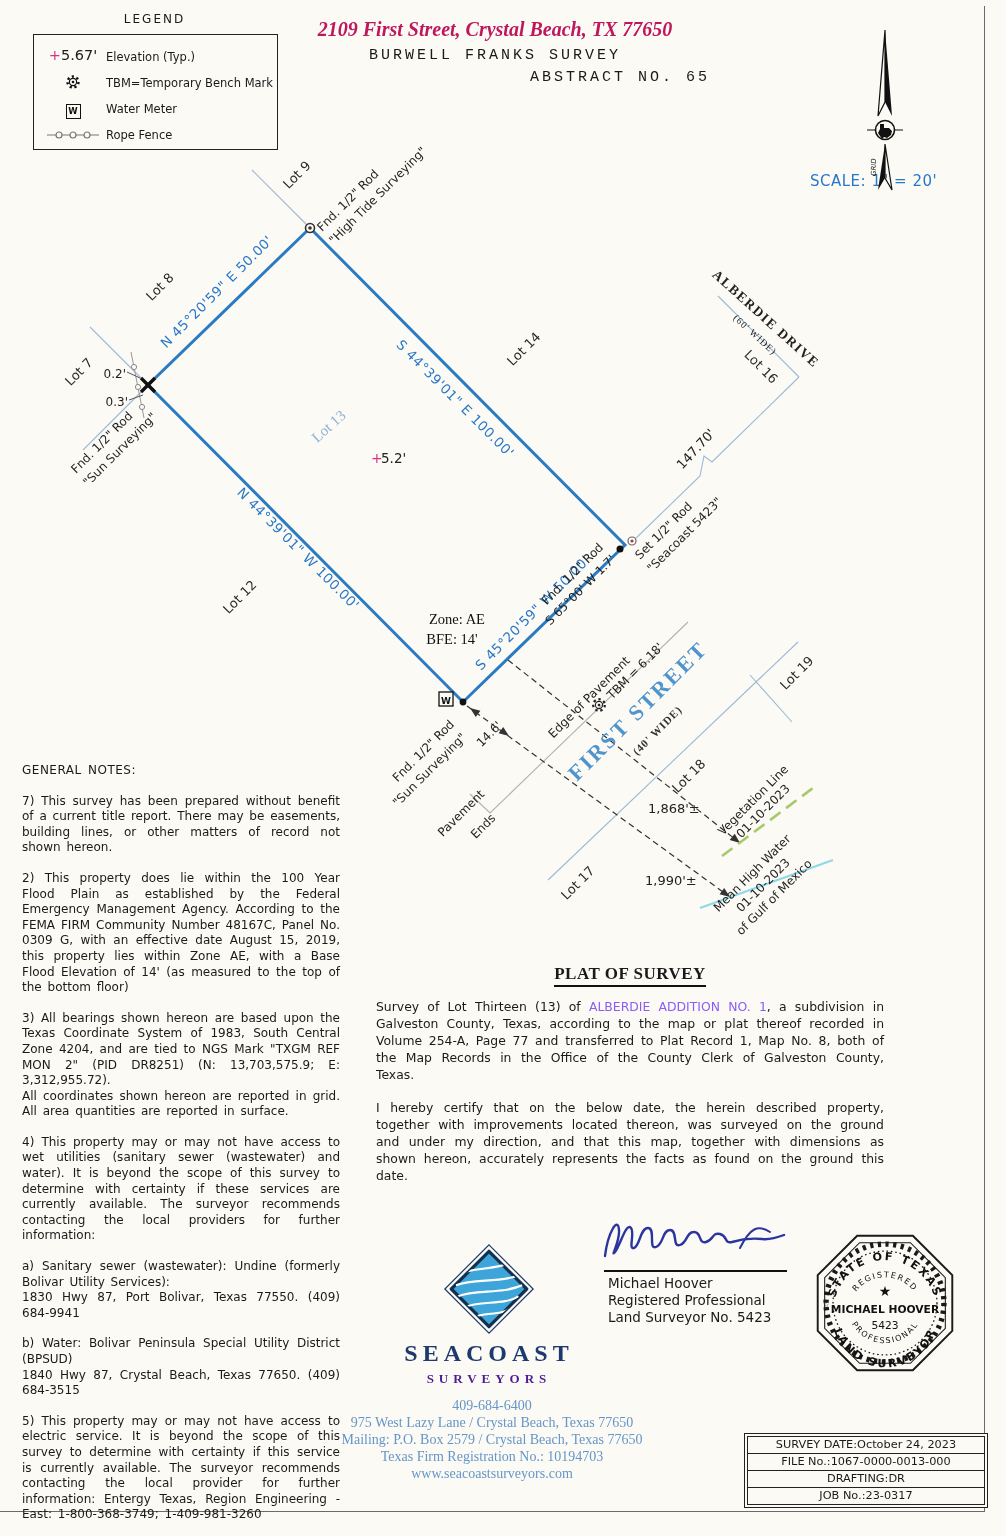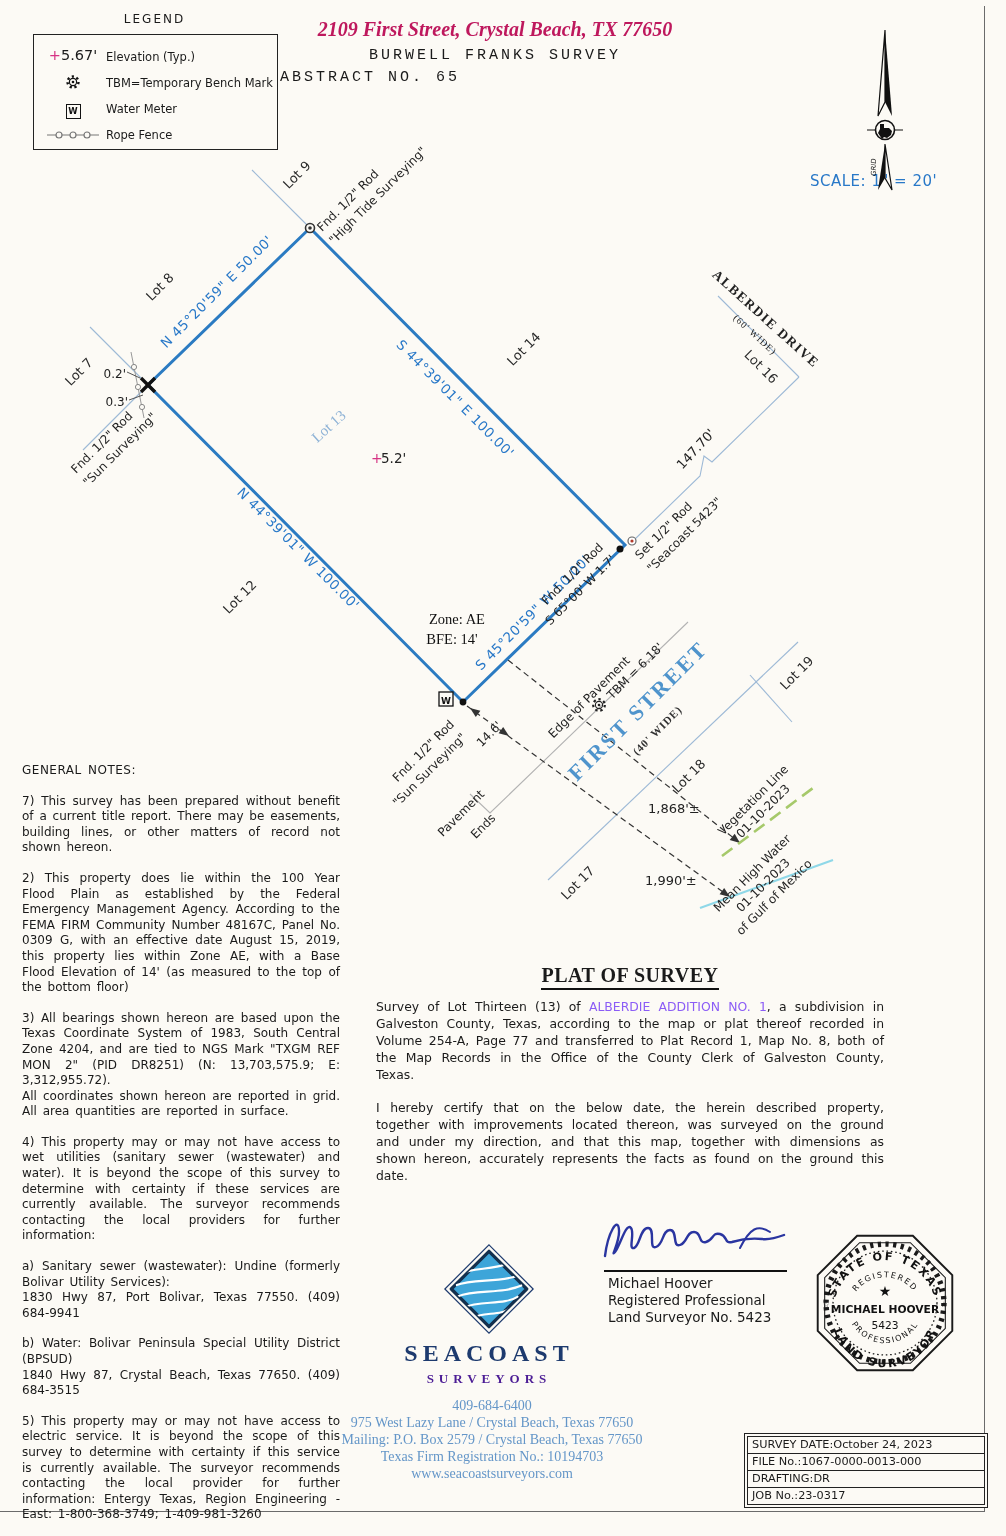--- a/index.html
+++ b/index.html
@@ -16,48 +16,48 @@
   .lg-sym{position:absolute;left:10px;width:58px;text-align:center;top:0;}
   .lg-label{position:absolute;left:72px;top:3px;font-size:11.5px;white-space:nowrap;}
   .pink{color:#d63384;}
   .wbox{display:inline-block;width:13px;height:13px;border:1.3px solid #111;font-size:8.5px;font-weight:bold;
         text-align:center;line-height:13px;color:#111;}
   
   .addr{left:280px;top:18px;width:430px;text-align:center;font-family:"Liberation Serif",serif;
         font-style:italic;font-weight:bold;font-size:20px;color:#be185d;}
   .survey-name{left:280px;top:47px;width:430px;text-align:center;font-family:"Liberation Mono",monospace;
         font-size:15px;letter-spacing:3px;white-space:nowrap;}
-  .abstract{left:280px;top:69px;width:430px;text-align:left;font-family:"Liberation Mono",monospace;
+  .abstract{left:280px;top:69px;width:430px;text-align:right;font-family:"Liberation Mono",monospace;
         font-size:15px;letter-spacing:3px;}
   .scale{left:810px;top:172px;width:170px;font-size:15px;color:#2878c8;letter-spacing:.5px;white-space:nowrap;}
   
   .notes{left:22px;top:763px;width:318px;font-size:12px;line-height:1.3;text-align:justify;word-spacing:2px;}
   .notes .nt{margin:0 0 15px 0;}
   .notes .nt0{margin:0;}
   .notes-title{margin:0 0 15px 0;letter-spacing:.5px;}
   
   .pos-title-wrap{left:376px;top:964px;width:508px;text-align:center;}
-  .pos-title{display:inline-block;font-family:"Liberation Serif",serif;font-weight:bold;font-size:20px;
+  .pos-title{display:inline-block;font-family:"Liberation Serif",serif;font-weight:bold;font-size:17px;
         letter-spacing:.5px;border-bottom:2px solid #111;padding-bottom:1px;}
   .pos-text{left:376px;top:998px;width:508px;font-size:12.4px;line-height:1.38;text-align:justify;word-spacing:2px;}
   .pos-text p{margin:0 0 15px 0;}
   .hl-blue{color:#8b5cf6;}
   
   .sig-line{left:604px;top:1270px;width:183px;height:2px;background:#111;}
   .sig-text{left:608px;top:1275px;width:220px;font-size:13.5px;line-height:1.26;}
   
   .seacoast-name{left:369px;top:1340px;width:240px;text-align:center;font-family:"Liberation Serif",serif;
         font-weight:bold;font-size:24px;letter-spacing:5px;color:#1d3a6e;}
   .seacoast-sub{left:369px;top:1371px;width:240px;text-align:center;font-family:"Liberation Serif",serif;
         font-weight:bold;font-size:13px;letter-spacing:5px;color:#4c1d95;}
   .firm-contact{left:327px;top:1397px;width:330px;text-align:center;font-family:"Liberation Serif",serif;
         font-size:14px;line-height:17px;color:#6496c8;}
   
   .info-table{left:744px;top:1433px;width:238px;border:1.2px solid #222;padding:2px;background:#fcfaf5;}
-  .it-row{display:flex;justify-content:flex-start;border:1.2px solid #222;margin-top:-1px;
+  .it-row{display:flex;justify-content:center;border:1.2px solid #222;margin-top:-1px;
         padding:1px 4px 0 4px;height:15px;font-size:11.3px;white-space:nowrap;}
   .it-row:first-child{margin-top:0;}
   
   .t{font-family:"DejaVu Sans",sans-serif;}
   .lot{font-size:13px;fill:#2b2b2b;}
   .rod{font-size:12px;fill:#1f1f1f;}
   .brg{font-size:13.5px;fill:#2878c8;letter-spacing:.5px;}
   .dist{font-size:13px;fill:#222;}
   .serif{font-family:"Liberation Serif",serif;}
   .seal-t{font-family:"DejaVu Sans",sans-serif;fill:#111;}

